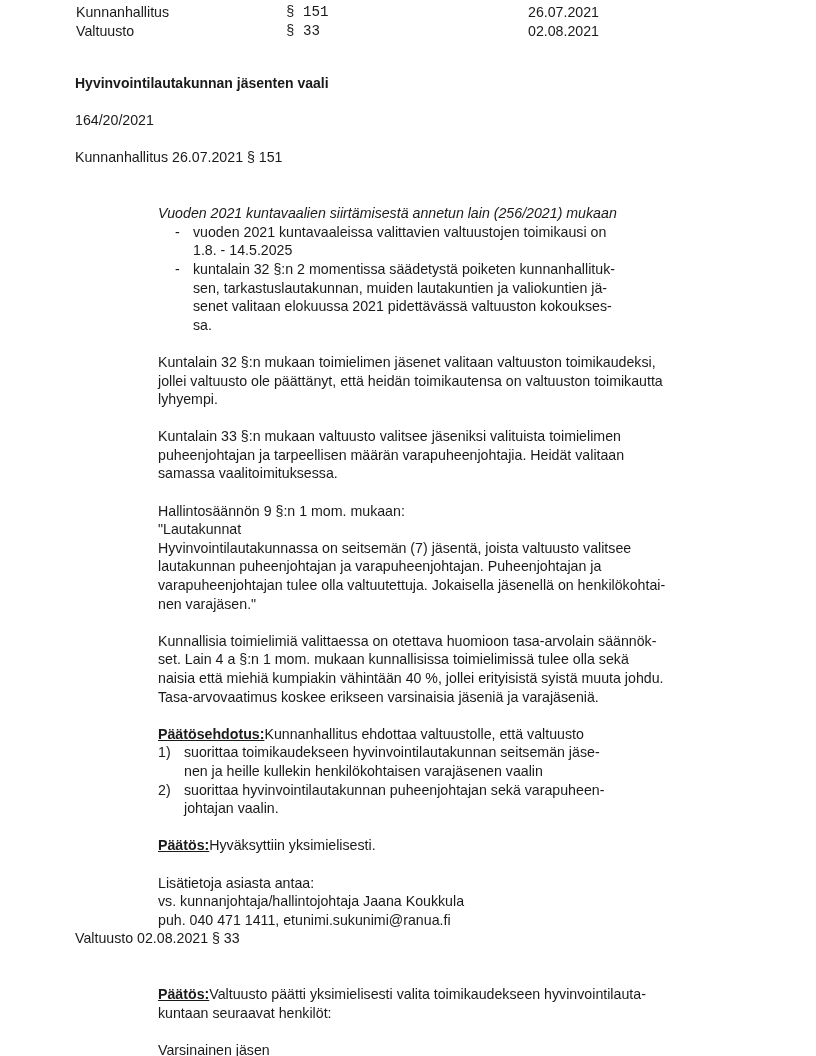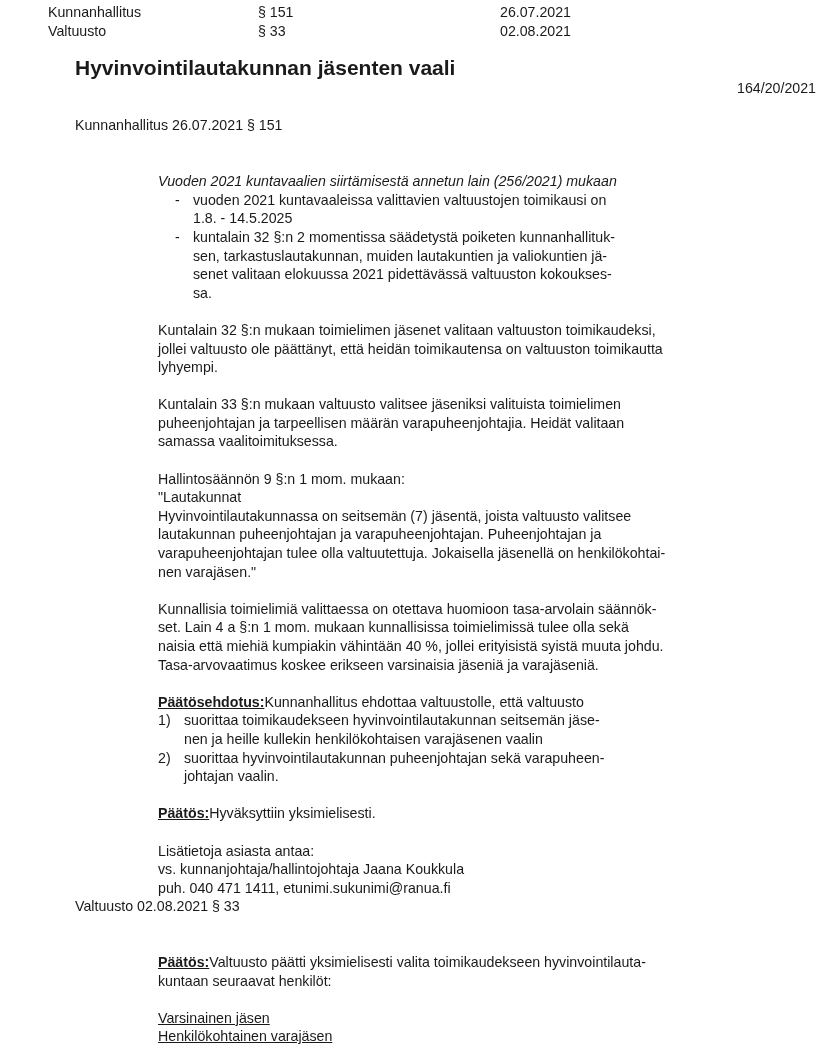--- a/index.html
+++ b/index.html
@@ -9,31 +9,31 @@
     height: 1056px;
     background: #ffffff;
     color: #1a1a1a;
     font-family: "Liberation Sans", sans-serif;
     font-size: 14.2px;
     line-height: 18.6px;
     padding-top: 3px;
     box-sizing: border-box;
     overflow: hidden;
   }
-  .ref-row { display: flex; margin-left: 48px; align-items: flex-end; }
+  .ref-row { display: flex; margin-left: 76px; align-items: flex-end; }
   .ref-org  { width: 210px; }
-  .ref-sec  { width: 242px; }
+  .ref-sec  { width: 242px; font-family: Liberation Mono, monospace; }
   .ref-date { }
   .doc-title {
-    margin: 17px 0 0 75px;
-    font-size: 21px;
+    margin: 32px 0 0 75px;
+    font-size: 14px;
     line-height: 22px;
     font-weight: bold;
   }
-  .case-number { margin: 0 0 0 75px; text-align: right; }
+  .case-number { margin: 17px 0 0 75px; }
   .sec-header  { margin: 18.6px 0 0 75px; }
   .body-block  { margin-left: 158px; width: 640px; }
   .para        { margin: 18.6px 0 0 0; }
   .para.first  { margin-top: 1px; font-style: italic; }
   .pre         { white-space: pre-line; }
   .li          { display: flex; }
   .li .marker-dash { flex: 0 0 auto; margin-left: 17px; width: 18px; }
   .li .marker-num  { flex: 0 0 auto; width: 26px; }
   .li .li-text     { white-space: pre-line; flex: 1; }
   .label {

